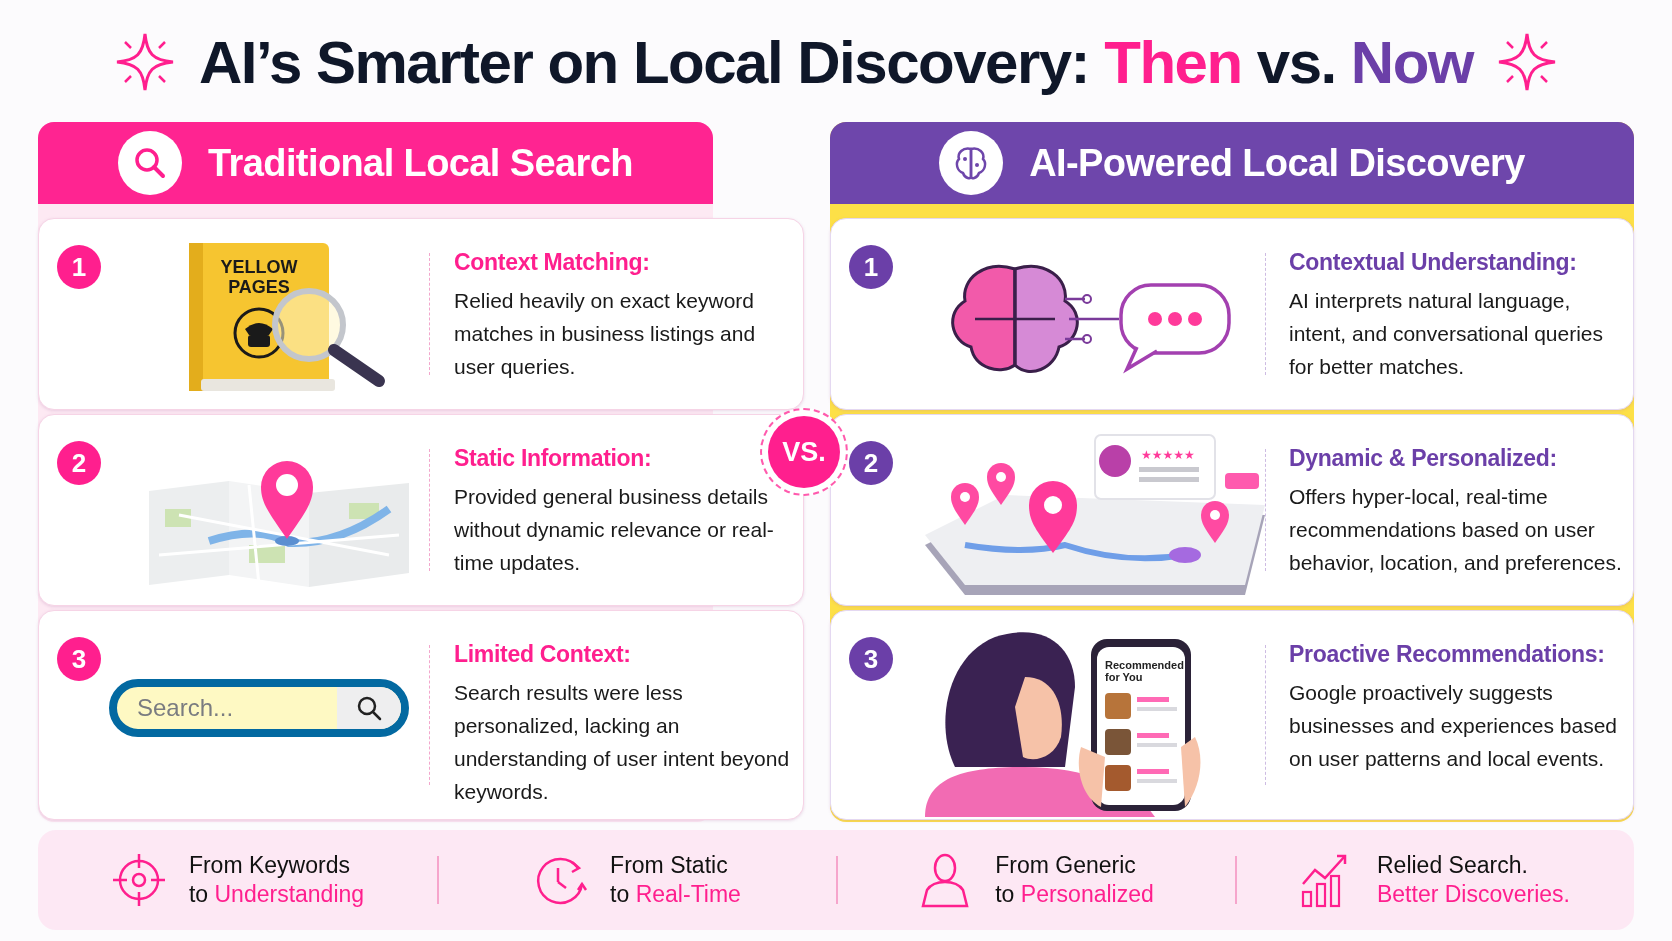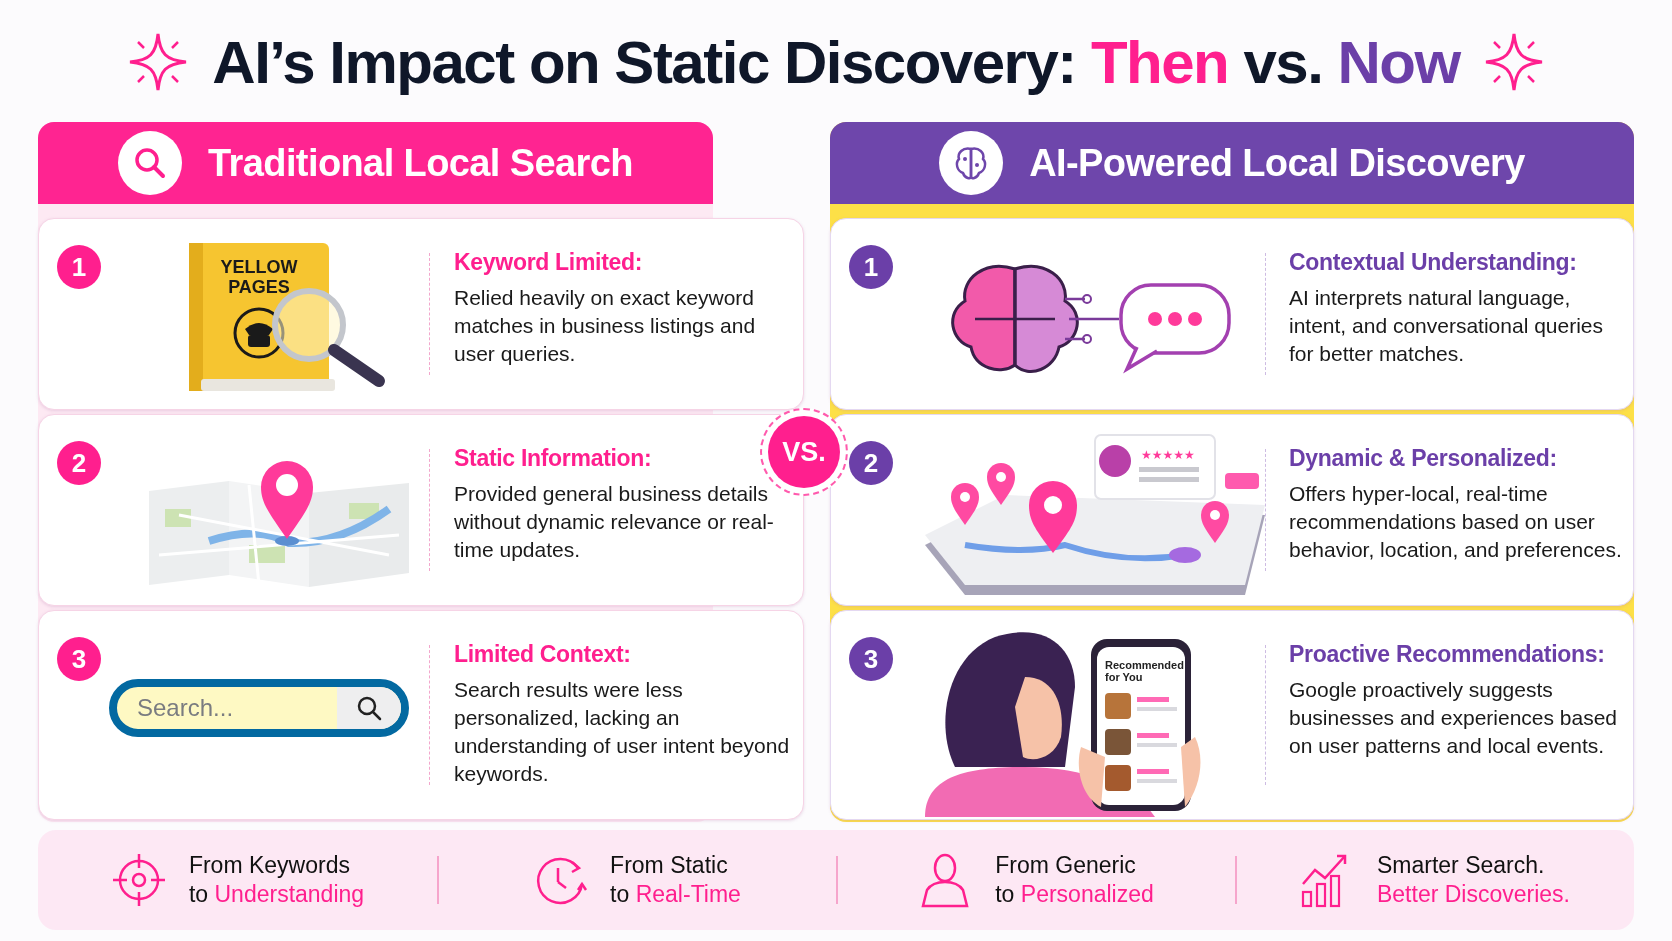--- a/index.html
+++ b/index.html
@@ -36,21 +36,21 @@
   .panel.right .illus { left: 74px; width: 360px; }
 
   .divider { position: absolute; left: 390px; top: 34px; bottom: 34px; border-left: 1px dashed #f3a6cc; }
   .panel.right .divider { left: 434px; border-left-color: #cdbbe2; }
 
   .text { position: absolute; left: 415px; top: 30px; width: 340px; }
   .panel.right .text { left: 458px; width: 340px; }
   .card-title { font-size: 23px; font-weight: 700; letter-spacing: -0.3px; margin-bottom: 8px; }
   .panel.left .card-title { color: #ff1f8e; }
   .panel.right .card-title { color: #6b3fa8; }
-  .card-desc { font-size: 21px; line-height: 28px; color: #1a1a1a; }
+  .card-desc { font-size: 21px; line-height: 33px; color: #1a1a1a; }
 
   .vs { position: absolute; left: 760px; top: 408px; width: 88px; height: 88px; border-radius: 50%; border: 2px dashed #ff5aad; background: #fff; display: flex; align-items: center; justify-content: center; z-index: 5; }
   .vs-inner { width: 72px; height: 72px; border-radius: 50%; background: #ff1f8e; color: #fff; font-weight: 700; font-size: 27px; display: flex; align-items: center; justify-content: center; }
 
   .bottom { position: absolute; left: 38px; top: 830px; width: 1596px; height: 100px; border-radius: 18px; background: #fde8f4; display: flex; align-items: center; }
   .b-item { flex: 1; display: flex; align-items: center; justify-content: center; gap: 22px; position: relative; height: 100%; }
   .b-item + .b-item::before { content: ""; position: absolute; left: 0; top: 26px; bottom: 26px; border-left: 2px solid #f6a5cc; }
   .b-text { font-size: 23px; line-height: 29px; color: #111; }
   .b-text .hl { color: #ff1f8e; font-weight: 400; }
   .b-icon { width: 56px; height: 60px; }
@@ -59,21 +59,21 @@
 <body>
 
 <div class="title-row">
   <svg class="sparkle" viewBox="0 0 64 64">
     <path d="M32 4 C34 24 40 30 60 32 C40 34 34 40 32 60 C30 40 24 34 4 32 C24 30 30 24 32 4 Z" fill="none" stroke="#ff1f8e" stroke-width="3"></path>
     <line x1="12" y1="12" x2="18" y2="18" stroke="#ff1f8e" stroke-width="2.5"></line>
     <line x1="52" y1="12" x2="46" y2="18" stroke="#ff1f8e" stroke-width="2.5"></line>
     <line x1="12" y1="52" x2="18" y2="46" stroke="#ff1f8e" stroke-width="2.5"></line>
     <line x1="52" y1="52" x2="46" y2="46" stroke="#ff1f8e" stroke-width="2.5"></line>
   </svg>
-  <h1 class="title"><span>AI’s Impact on Static Discovery: </span><span class="then">Then</span><span> vs. </span><span class="now">Now</span></h1>
+  <h1 class="title"><span>AI’s Smarter on Local Discovery: </span><span class="then">Then</span><span> vs. </span><span class="now">Now</span></h1>
   <svg class="sparkle" viewBox="0 0 64 64">
     <path d="M32 4 C34 24 40 30 60 32 C40 34 34 40 32 60 C30 40 24 34 4 32 C24 30 30 24 32 4 Z" fill="none" stroke="#ff1f8e" stroke-width="3"></path>
     <line x1="12" y1="12" x2="18" y2="18" stroke="#ff1f8e" stroke-width="2.5"></line>
     <line x1="52" y1="12" x2="46" y2="18" stroke="#ff1f8e" stroke-width="2.5"></line>
     <line x1="12" y1="52" x2="18" y2="46" stroke="#ff1f8e" stroke-width="2.5"></line>
     <line x1="52" y1="52" x2="46" y2="46" stroke="#ff1f8e" stroke-width="2.5"></line>
   </svg>
 </div>
 
 <section class="panel left">
@@ -96,21 +96,21 @@
       <text x="150" y="44" text-anchor="middle" font-family="Liberation Sans, sans-serif" font-weight="700" font-size="18" fill="#1a1a1a">YELLOW</text>
       <text x="150" y="64" text-anchor="middle" font-family="Liberation Sans, sans-serif" font-weight="700" font-size="18" fill="#1a1a1a">PAGES</text>
       <circle cx="150" cy="104" r="24" fill="none" stroke="#1a1a1a" stroke-width="3"></circle>
       <path d="M136 100 Q150 88 164 100 L160 106 L140 106 Z" fill="#1a1a1a"></path>
       <rect x="139" y="106" width="22" height="12" rx="3" fill="#1a1a1a"></rect>
       <circle cx="200" cy="96" r="34" fill="rgba(255,245,200,0.55)" stroke="#c3c6cc" stroke-width="6"></circle>
       <line x1="225" y1="121" x2="270" y2="152" stroke="#3a3450" stroke-width="12" stroke-linecap="round"></line>
     </svg>
     <div class="divider"></div>
     <div class="text">
-      <div class="card-title">Keyword Limited:</div>
+      <div class="card-title">Context Matching:</div>
       <div class="card-desc">Relied heavily on exact keyword matches in business listings and user queries.</div>
     </div>
   </div>
 
   <div class="card r2">
     <div class="num">2</div>
     <svg class="illus" viewBox="0 0 320 172">
       <polygon points="40,66 120,56 120,150 40,160" fill="#eceeef"></polygon>
       <polygon points="120,56 200,68 200,162 120,150" fill="#f3f4f5"></polygon>
       <polygon points="200,68 300,58 300,148 200,162" fill="#e9ebec"></polygon>
@@ -289,17 +289,17 @@
   </div>
   <div class="b-item">
     <svg class="b-icon" viewBox="0 0 56 60">
       <rect x="4" y="42" width="8" height="14" fill="none" stroke="#ff1f8e" stroke-width="2.2"></rect>
       <rect x="18" y="34" width="8" height="22" fill="none" stroke="#ff1f8e" stroke-width="2.2"></rect>
       <rect x="32" y="26" width="8" height="30" fill="none" stroke="#ff1f8e" stroke-width="2.2"></rect>
       <path d="M4 34 L16 20 L26 28 L46 6" fill="none" stroke="#ff1f8e" stroke-width="2.5"></path>
       <path d="M38 6 L46 6 L46 14" fill="none" stroke="#ff1f8e" stroke-width="2.5"></path>
     </svg>
     <div class="b-text">
-      <div>Smarter Search.</div>
+      <div>Relied Search.</div>
       <div><span></span><span class="hl">Better Discoveries.</span></div>
     </div>
   </div>
 </div>
 
 </body></html>

